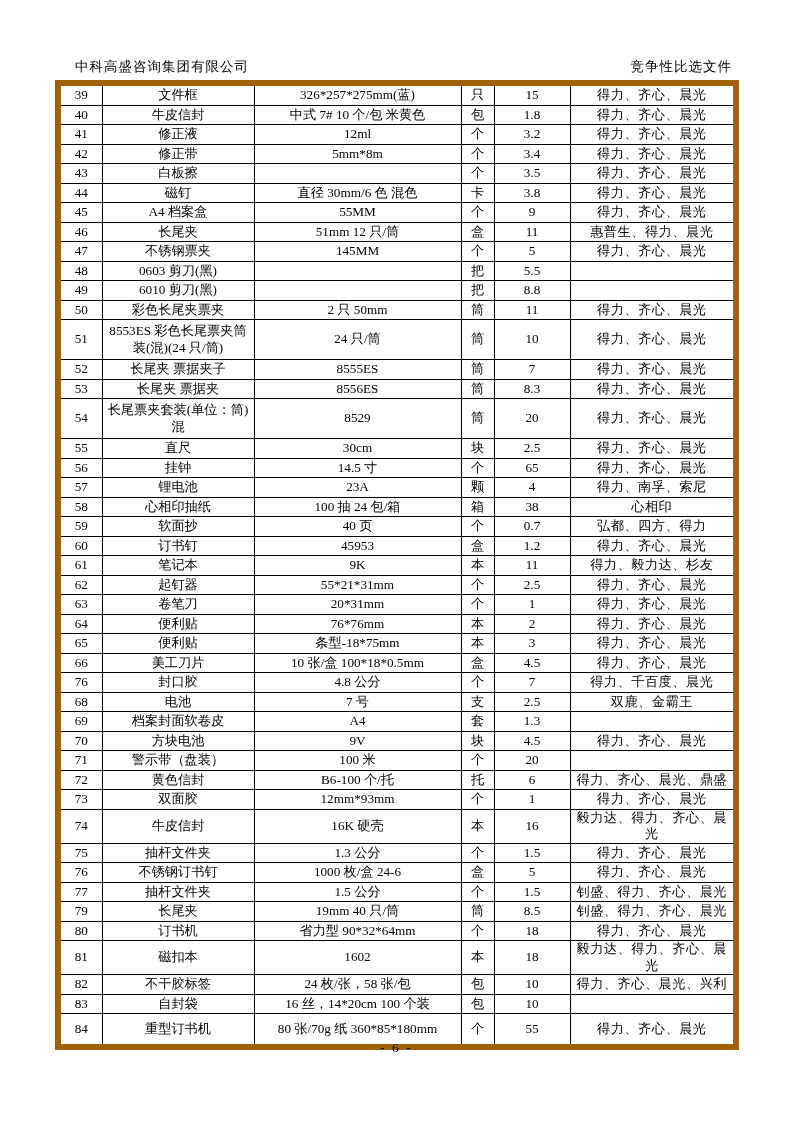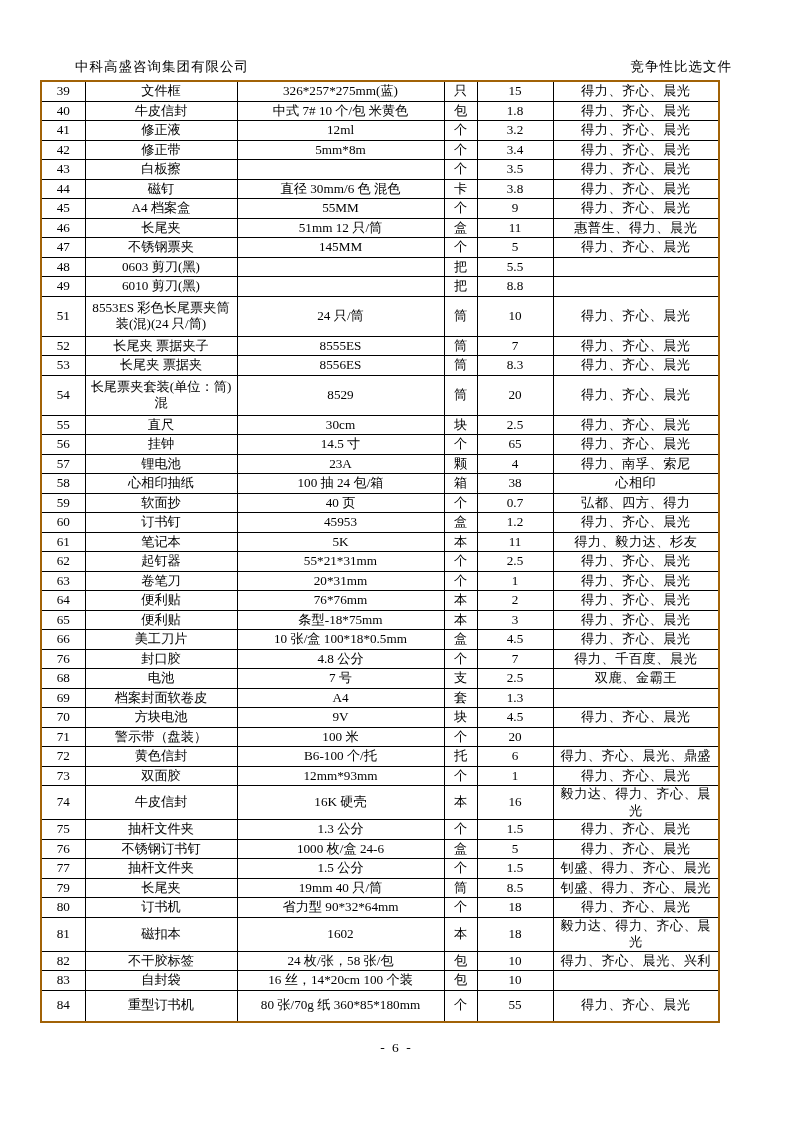--- a/index.html
+++ b/index.html
@@ -9,24 +9,24 @@
     color:#000;
     position:relative;
   }
   .page{position:absolute;inset:0;background:#fff;}
   .doc-header{
     position:absolute;top:58px;left:75px;width:657px;
     display:flex;justify-content:space-between;align-items:flex-end;
     font-size:13.5px;letter-spacing:1px;white-space:nowrap;gap:7px;
   }
   table.items{
-    position:absolute;left:40px;top:80px;
+    position:absolute;left:55px;top:80px;
     border-collapse:collapse;table-layout:fixed;
     width:678px;
-    border:2px solid #a16207;
+    border:6px solid #a16207;
   }
   table.items td{
     border:1px solid #000;
     text-align:center;vertical-align:middle;
     font-size:13.2px;line-height:1.25;
     padding:0 2px;height:18.5px;
     overflow:hidden;word-break:break-all;
   }
   tr.h2 td{height:39px;}
   tr.h15 td{height:30px;}
@@ -137,20 +137,28 @@
           <td data-name="cell-brands"></td>
         </tr>
         <tr data-name="table-row">
           <td data-name="cell-no">49</td>
           <td data-name="cell-name">6010 剪刀(黑)</td>
           <td data-name="cell-spec"></td>
           <td data-name="cell-unit">把</td>
           <td data-name="cell-price">8.8</td>
           <td data-name="cell-brands"></td>
         </tr>
+        <tr data-name="table-row">
+          <td data-name="cell-no">50</td>
+          <td data-name="cell-name">彩色长尾夹票夹</td>
+          <td data-name="cell-spec">2 只 50mm</td>
+          <td data-name="cell-unit">筒</td>
+          <td data-name="cell-price">11</td>
+          <td data-name="cell-brands">得力、齐心、晨光</td>
+        </tr>
         <tr data-name="table-row" class="h2">
           <td data-name="cell-no">51</td>
           <td data-name="cell-name">8553ES 彩色长尾票夹筒装(混)(24 只/筒)</td>
           <td data-name="cell-spec">24 只/筒</td>
           <td data-name="cell-unit">筒</td>
           <td data-name="cell-price">10</td>
           <td data-name="cell-brands">得力、齐心、晨光</td>
         </tr>
         <tr data-name="table-row">
           <td data-name="cell-no">52</td>
@@ -220,21 +228,21 @@
           <td data-name="cell-no">60</td>
           <td data-name="cell-name">订书钉</td>
           <td data-name="cell-spec">45953</td>
           <td data-name="cell-unit">盒</td>
           <td data-name="cell-price">1.2</td>
           <td data-name="cell-brands">得力、齐心、晨光</td>
         </tr>
         <tr data-name="table-row">
           <td data-name="cell-no">61</td>
           <td data-name="cell-name">笔记本</td>
-          <td data-name="cell-spec">5K</td>
+          <td data-name="cell-spec">9K</td>
           <td data-name="cell-unit">本</td>
           <td data-name="cell-price">11</td>
           <td data-name="cell-brands">得力、毅力达、杉友</td>
         </tr>
         <tr data-name="table-row">
           <td data-name="cell-no">62</td>
           <td data-name="cell-name">起钉器</td>
           <td data-name="cell-spec">55*21*31mm</td>
           <td data-name="cell-unit">个</td>
           <td data-name="cell-price">2.5</td>

